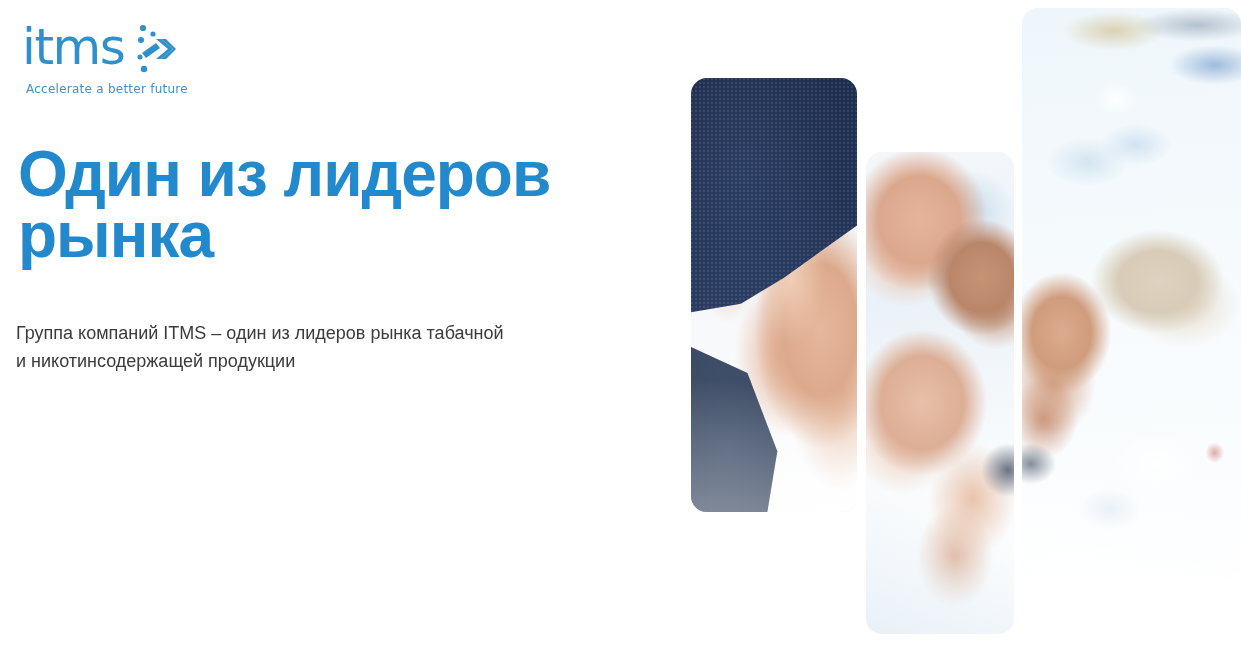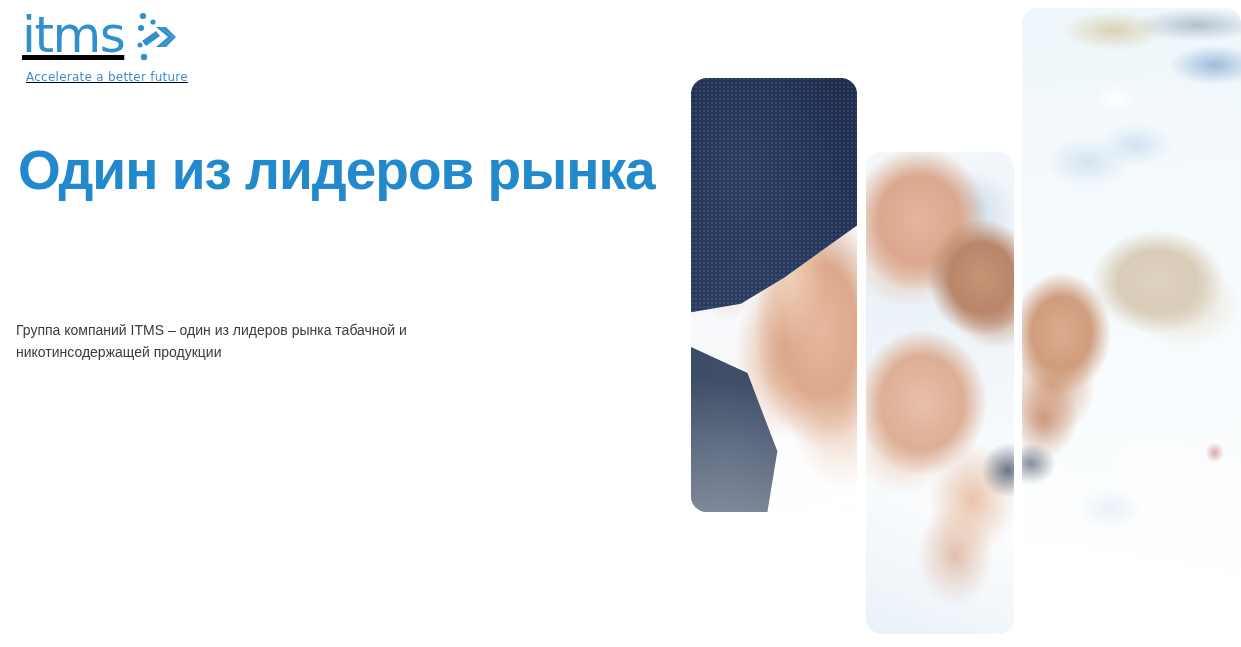--- a/index.html
+++ b/index.html
@@ -5,51 +5,51 @@
   * { margin:0; padding:0; box-sizing:border-box; }
   html, body {
     width:1241px; height:647px;
     background:#ffffff;
     font-family:"Liberation Sans", sans-serif;
     overflow:hidden;
   }
   .page { position:relative; width:1241px; height:647px; background:#fff; }
 
   
-  .logo-block { position:absolute; left:22px; top:10px; width:220px; height:80px;text-decoration:underline; }
+  .logo-block { position:absolute; left:22px; top:22px; width:220px; height:80px; }
   .logo-row { display:flex; align-items:flex-start; height:52px; }
   .logo-word {
     font-family:"DejaVu Sans", sans-serif;
     font-size:50px; line-height:50px;
     font-weight:400; letter-spacing:-1.5px;
     color:#2f90cc;
   }
   .logo-mark { position:relative; width:46px; height:54px; margin-left:10px; margin-top:0px; }
   .logo-mark svg { display:block; }
   .logo-tagline {
     margin-top:8px; margin-left:4px;
     font-family:"DejaVu Sans", sans-serif;
     font-size:12px; letter-spacing:0.25px;
     color:#3f8fd0; white-space:nowrap;
   }
 
   
   .headline {
     position:absolute; left:18px; top:144px; width:700px;
     font-family:"Liberation Sans", sans-serif;
-    font-size:55px; line-height:0.96;
+    font-size:64px; line-height:0.96;
     font-weight:700; letter-spacing:-1px;
     color:#2289cc;
   }
 
   
   .subtitle {
     position:absolute; left:16px; top:320px; width:500px;
     font-family:"Liberation Sans", sans-serif;
-    font-size:14px; line-height:1.55;
+    font-size:18px; line-height:1.55;
     color:#3b3b3b;
   }
 
   
   .panel { position:absolute; border-radius:16px; overflow:hidden; }
   .panel .layer { position:absolute; inset:0; }
 
   
   #panel-1 { left:691px; top:78px; width:166px; height:434px; background:#dfe4ea; }
   #p1-bg {

